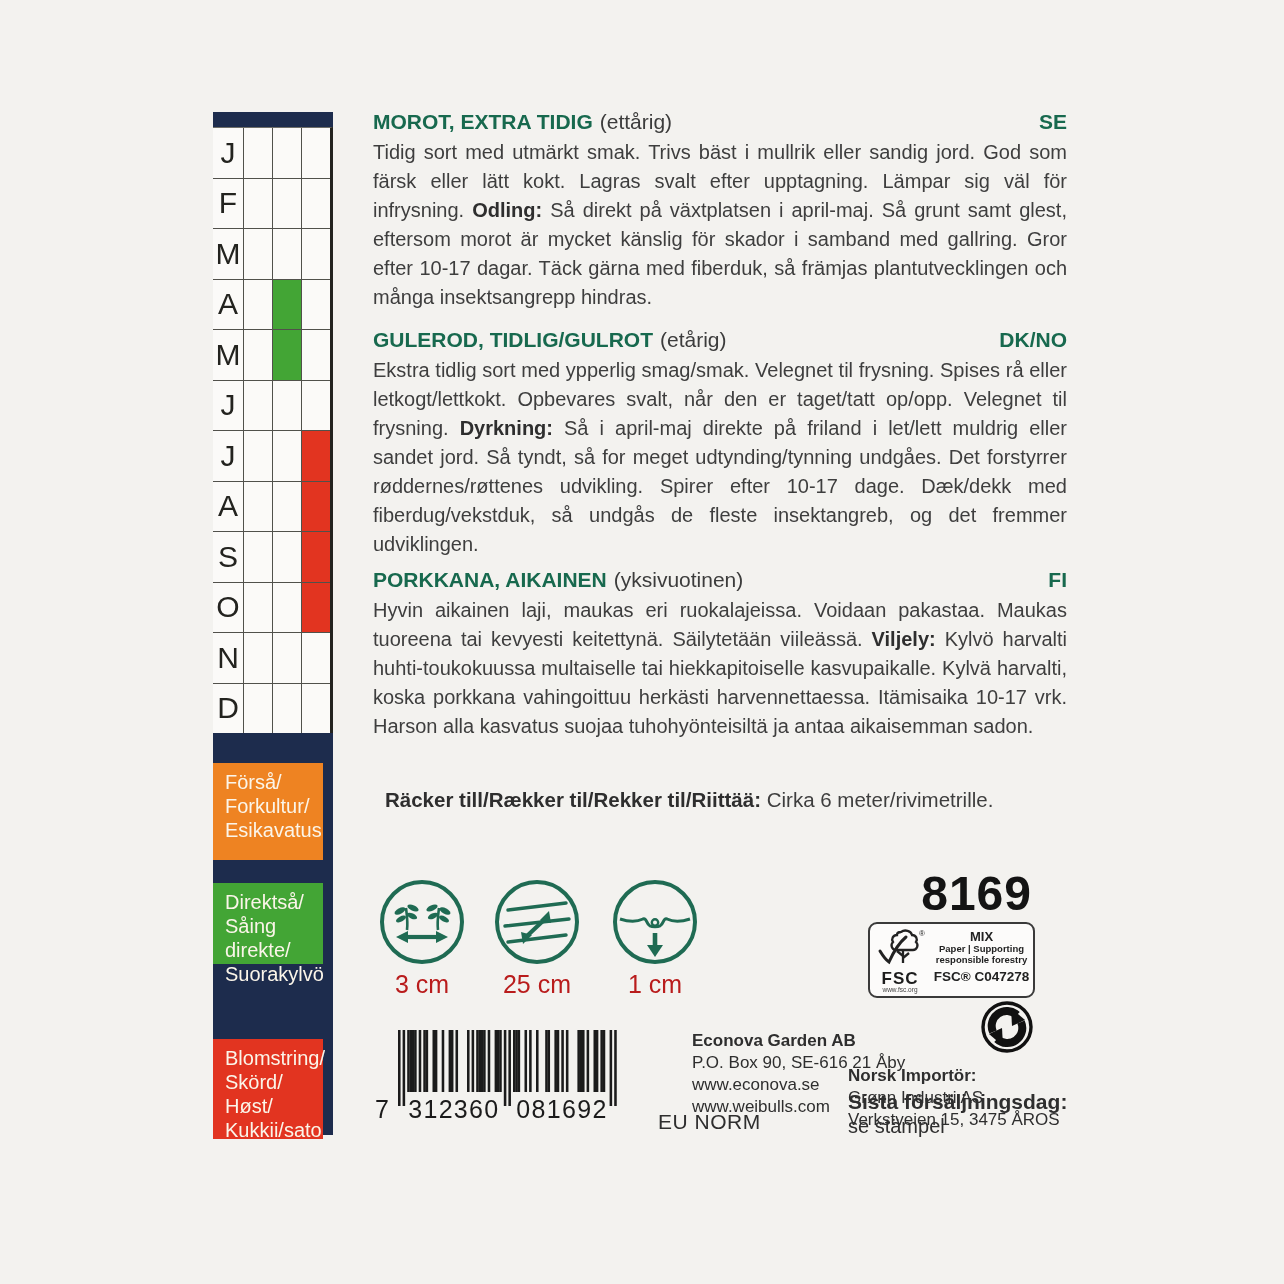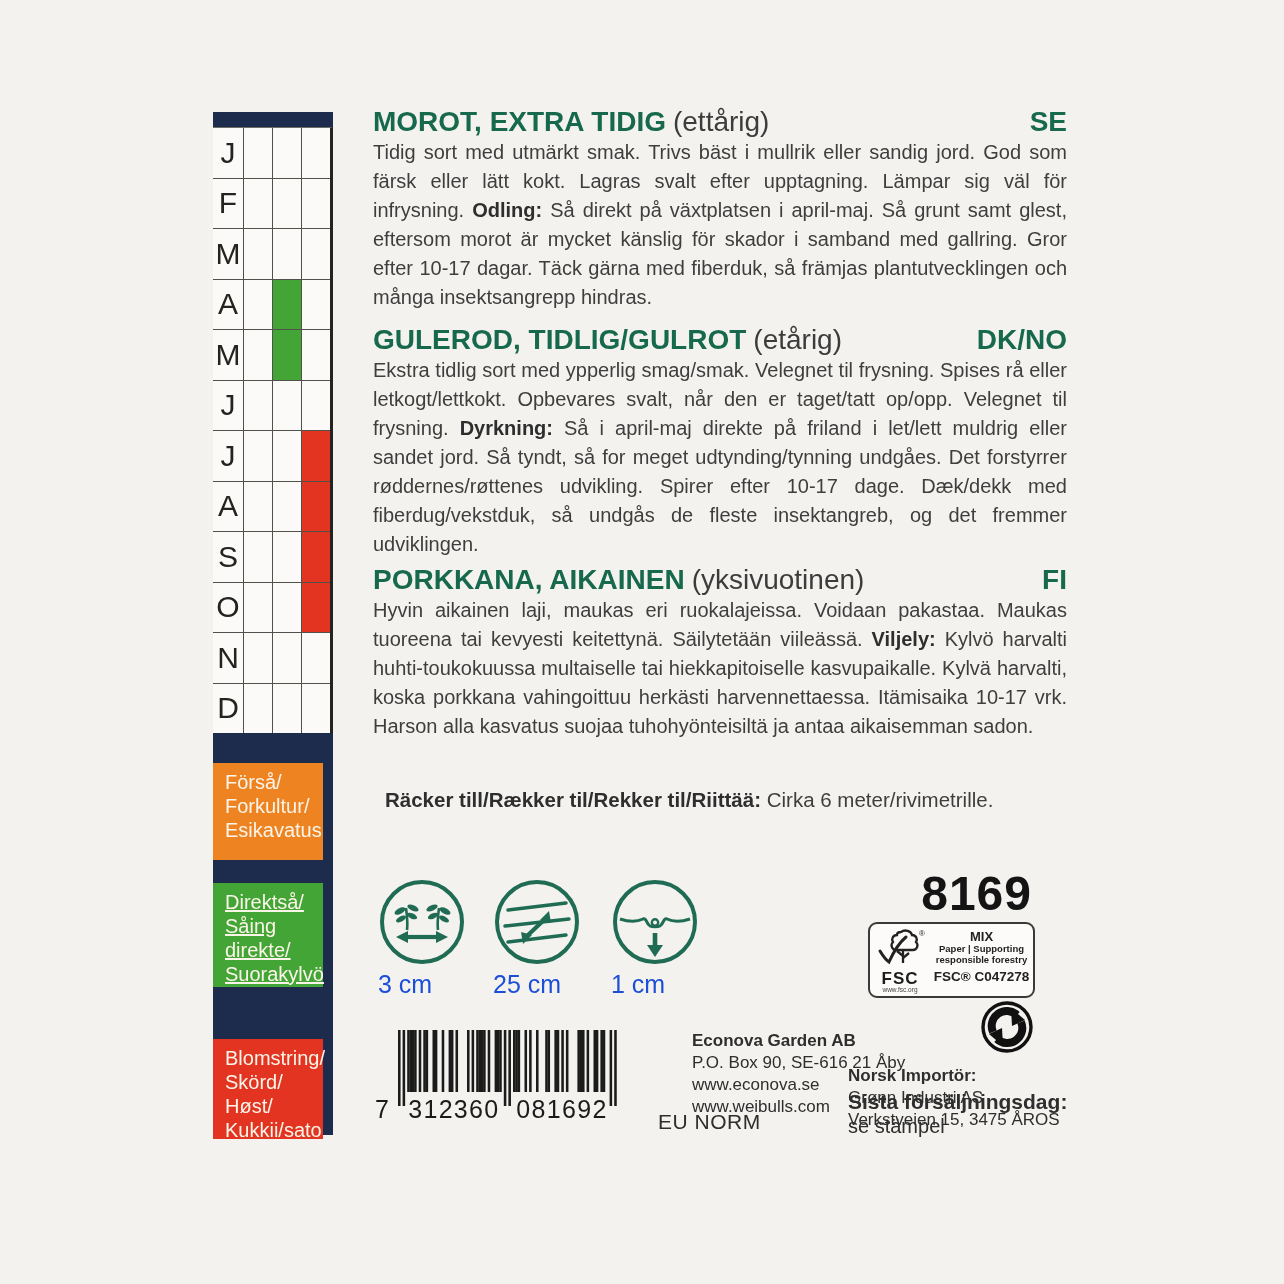--- a/index.html
+++ b/index.html
@@ -22,39 +22,39 @@
   }
   .cal-cell{border-bottom:1px solid #51514b;}
   .cal-cell.cc1,.cal-cell.cc2,.cal-cell.cc3{border-left:1px solid #51514b;}
   .cal-label{display:flex;align-items:center;justify-content:center;
     font-size:30px;color:#23231f;}
   
   .side{position:absolute;left:213px;top:733px;width:120px;height:402px;background:var(--calendar_navy);}
   .legend-block{position:absolute;left:0;width:110px;box-sizing:border-box;
     padding:7px 0 0 12px;color:#fbf5e9;font-size:20px;line-height:24px;}
   #legend-0{top:30px;height:97px;}
-  #legend-1{top:150px;height:104px;text-decoration:underline;}
+  #legend-1{top:150px;height:81px;}
   #legend-2{top:270px;height:100px;}
   
   .sec{position:absolute;left:373px;width:694px;}
   .sec-title{display:flex;justify-content:space-between;align-items:baseline;
-    font-size:28px;line-height:24px;}
+    font-size:21px;line-height:24px;}
   .t-green{color:var(--heading_green);font-weight:bold;}
   .t-paren{color:#3c3c3c;font-weight:normal;margin-left:7px;}
   .lang{color:var(--heading_green);font-weight:bold;}
   .sec-body{margin:4px 0 0 0;font-size:20px;line-height:29px;
     text-align:justify;color:var(--body_text);}
   .sec-body b{color:#2e2e2e;}
   .yield{position:absolute;left:373px;top:776px;width:694px;margin:12px;
     font-size:20.5px;color:var(--body_text);}
   .yield b{color:#2e2e2e;}
   
   .sow-svg{position:absolute;width:88px;height:88px;top:878px;}
-  .sow-label{position:absolute;top:970px;width:88px;
-    font-size:25px;color:#1d4ed8;}
+  .sow-label{position:absolute;top:970px;width:88px;text-align:center;
+    font-size:25px;color:#b91c1c;}
   
   .artnum{position:absolute;left:870px;top:866px;width:162px;text-align:right;
     font-size:48px;font-weight:bold;color:#141414;letter-spacing:1px;}
   .fsc-box{position:absolute;left:868px;top:922px;width:167px;height:76px;
     border:2px solid #3a3a3a;border-radius:9px;background:#fcfbfa;
     display:flex;box-sizing:border-box;}
   .fsc-left{width:60px;position:relative;text-align:center;padding-top:3px;}
   .fsc-brand{font-family:Liberation Sans, sans-serif;font-weight:bold;font-size:17px;
     color:#1c1c1c;line-height:15px;margin-top:-2px;letter-spacing:1px;}
   .fsc-url{font-size:6.5px;color:#444;}

